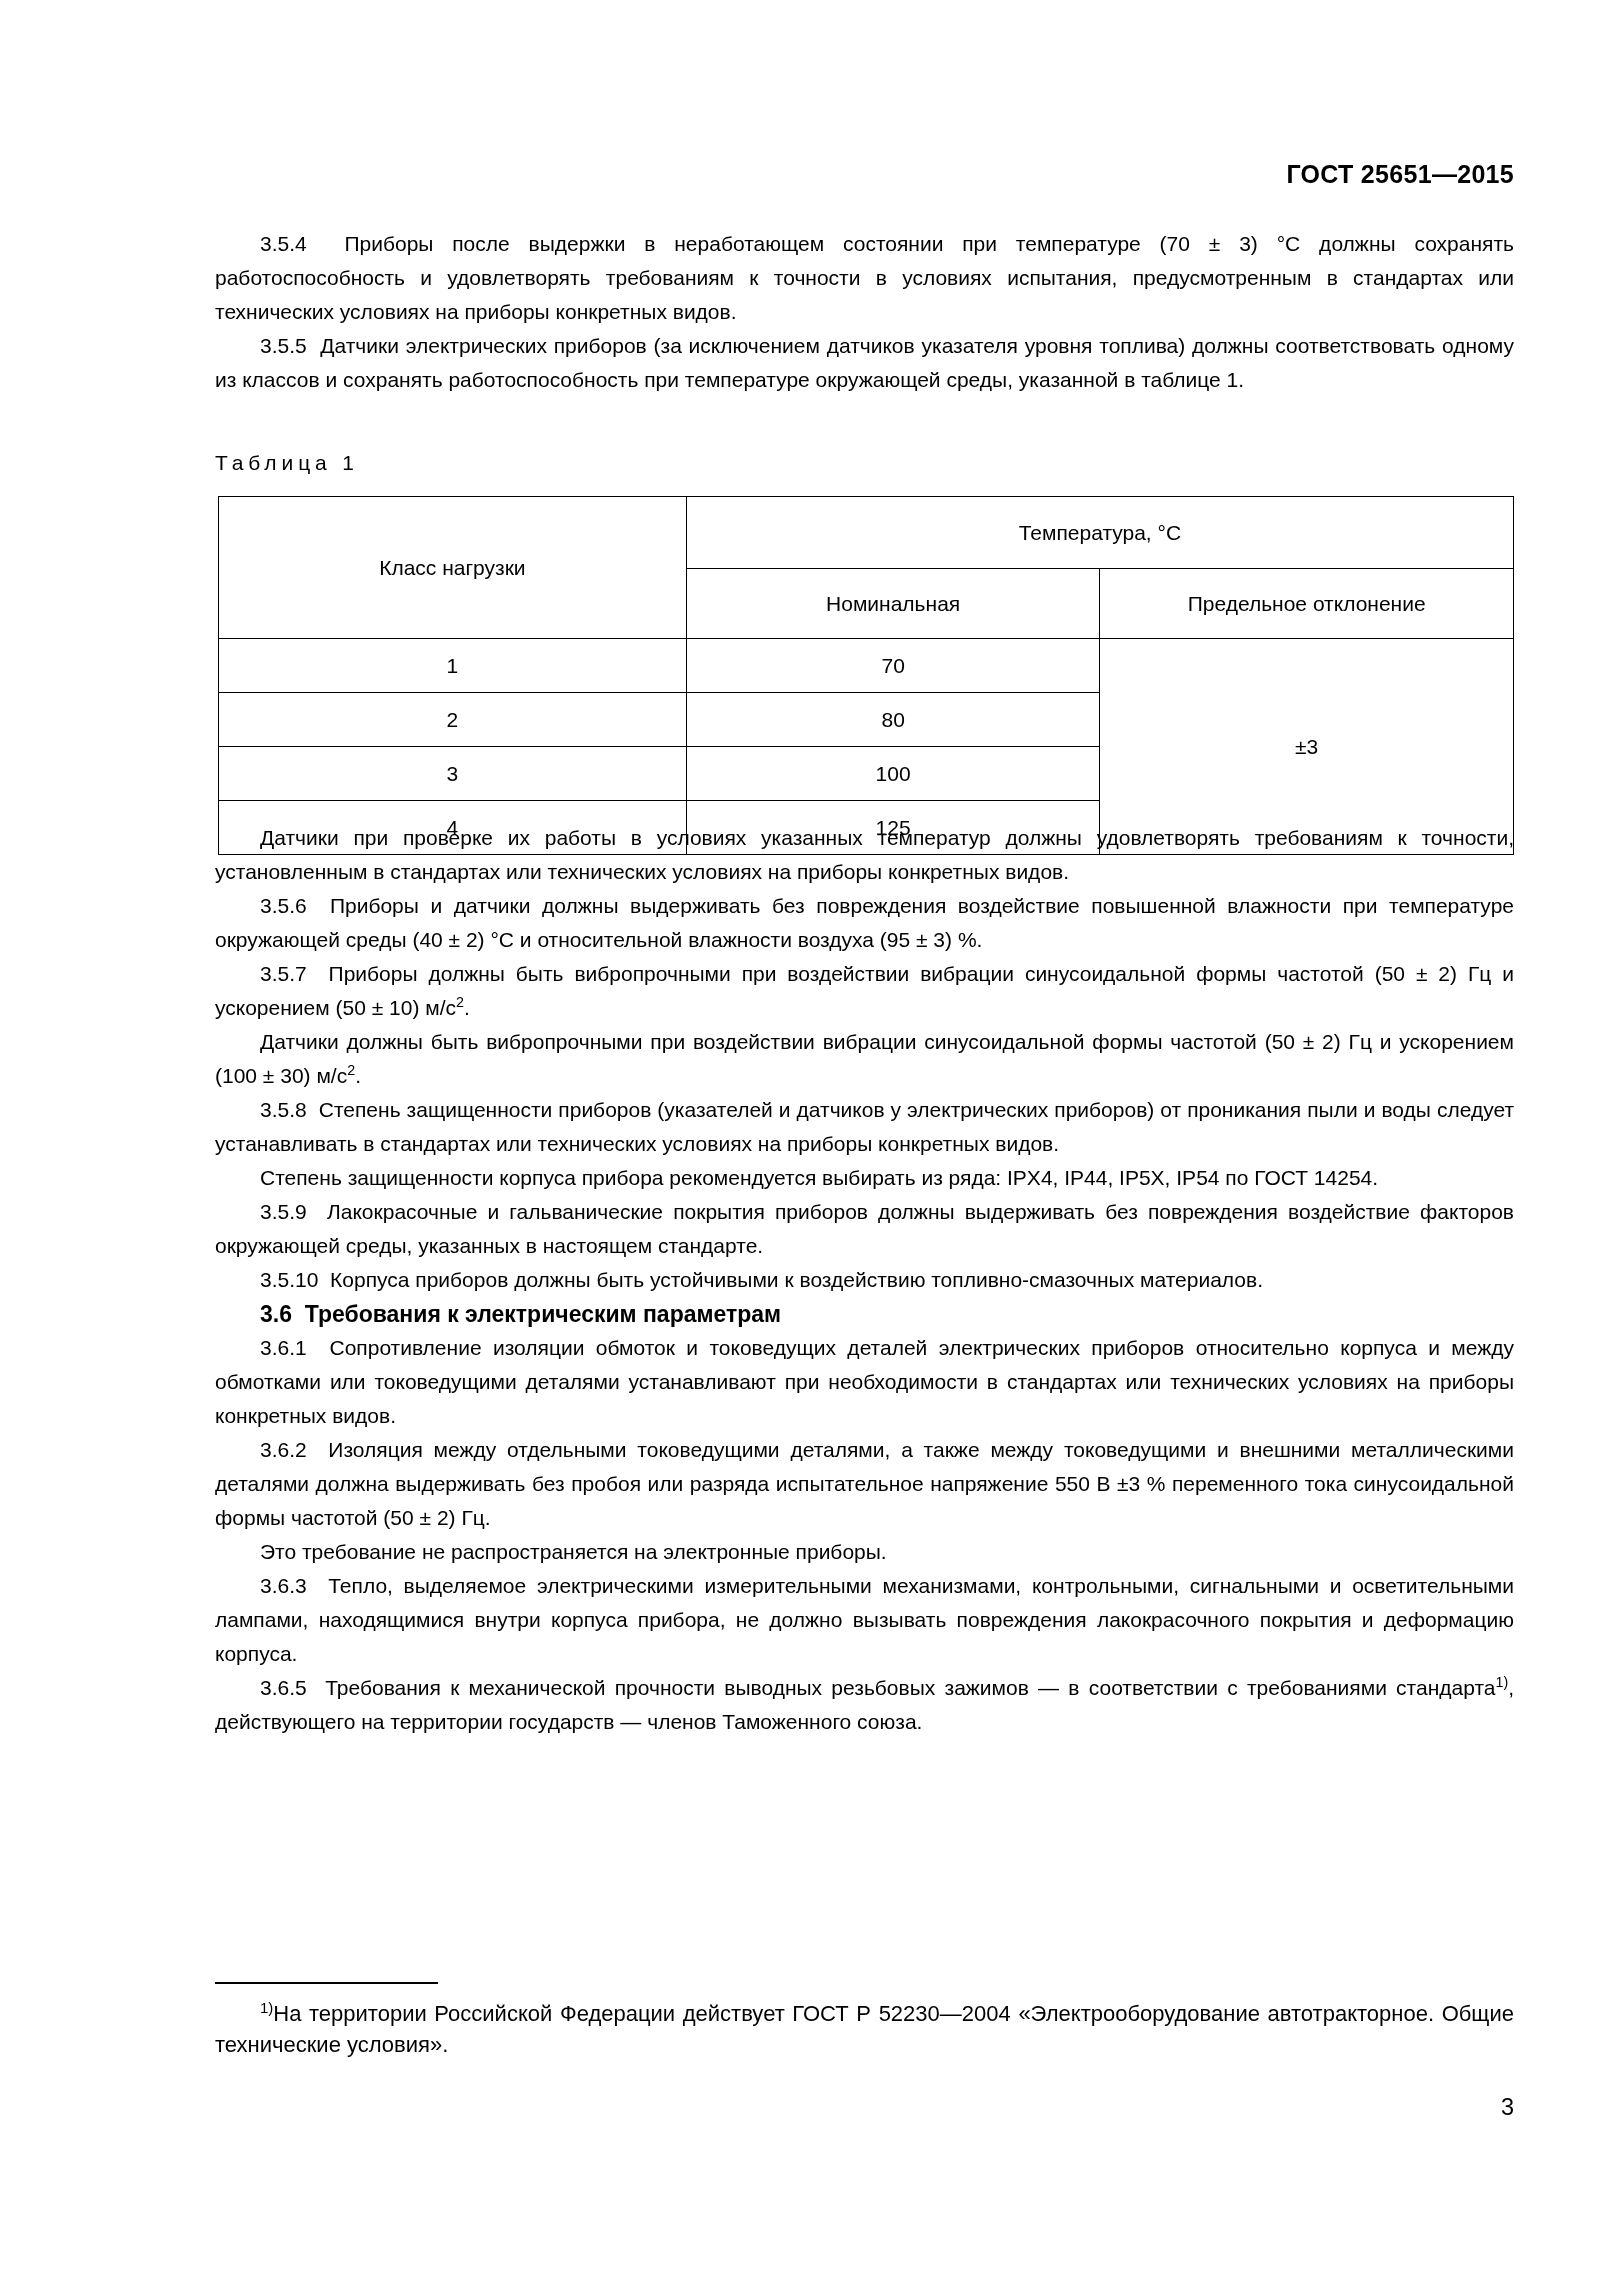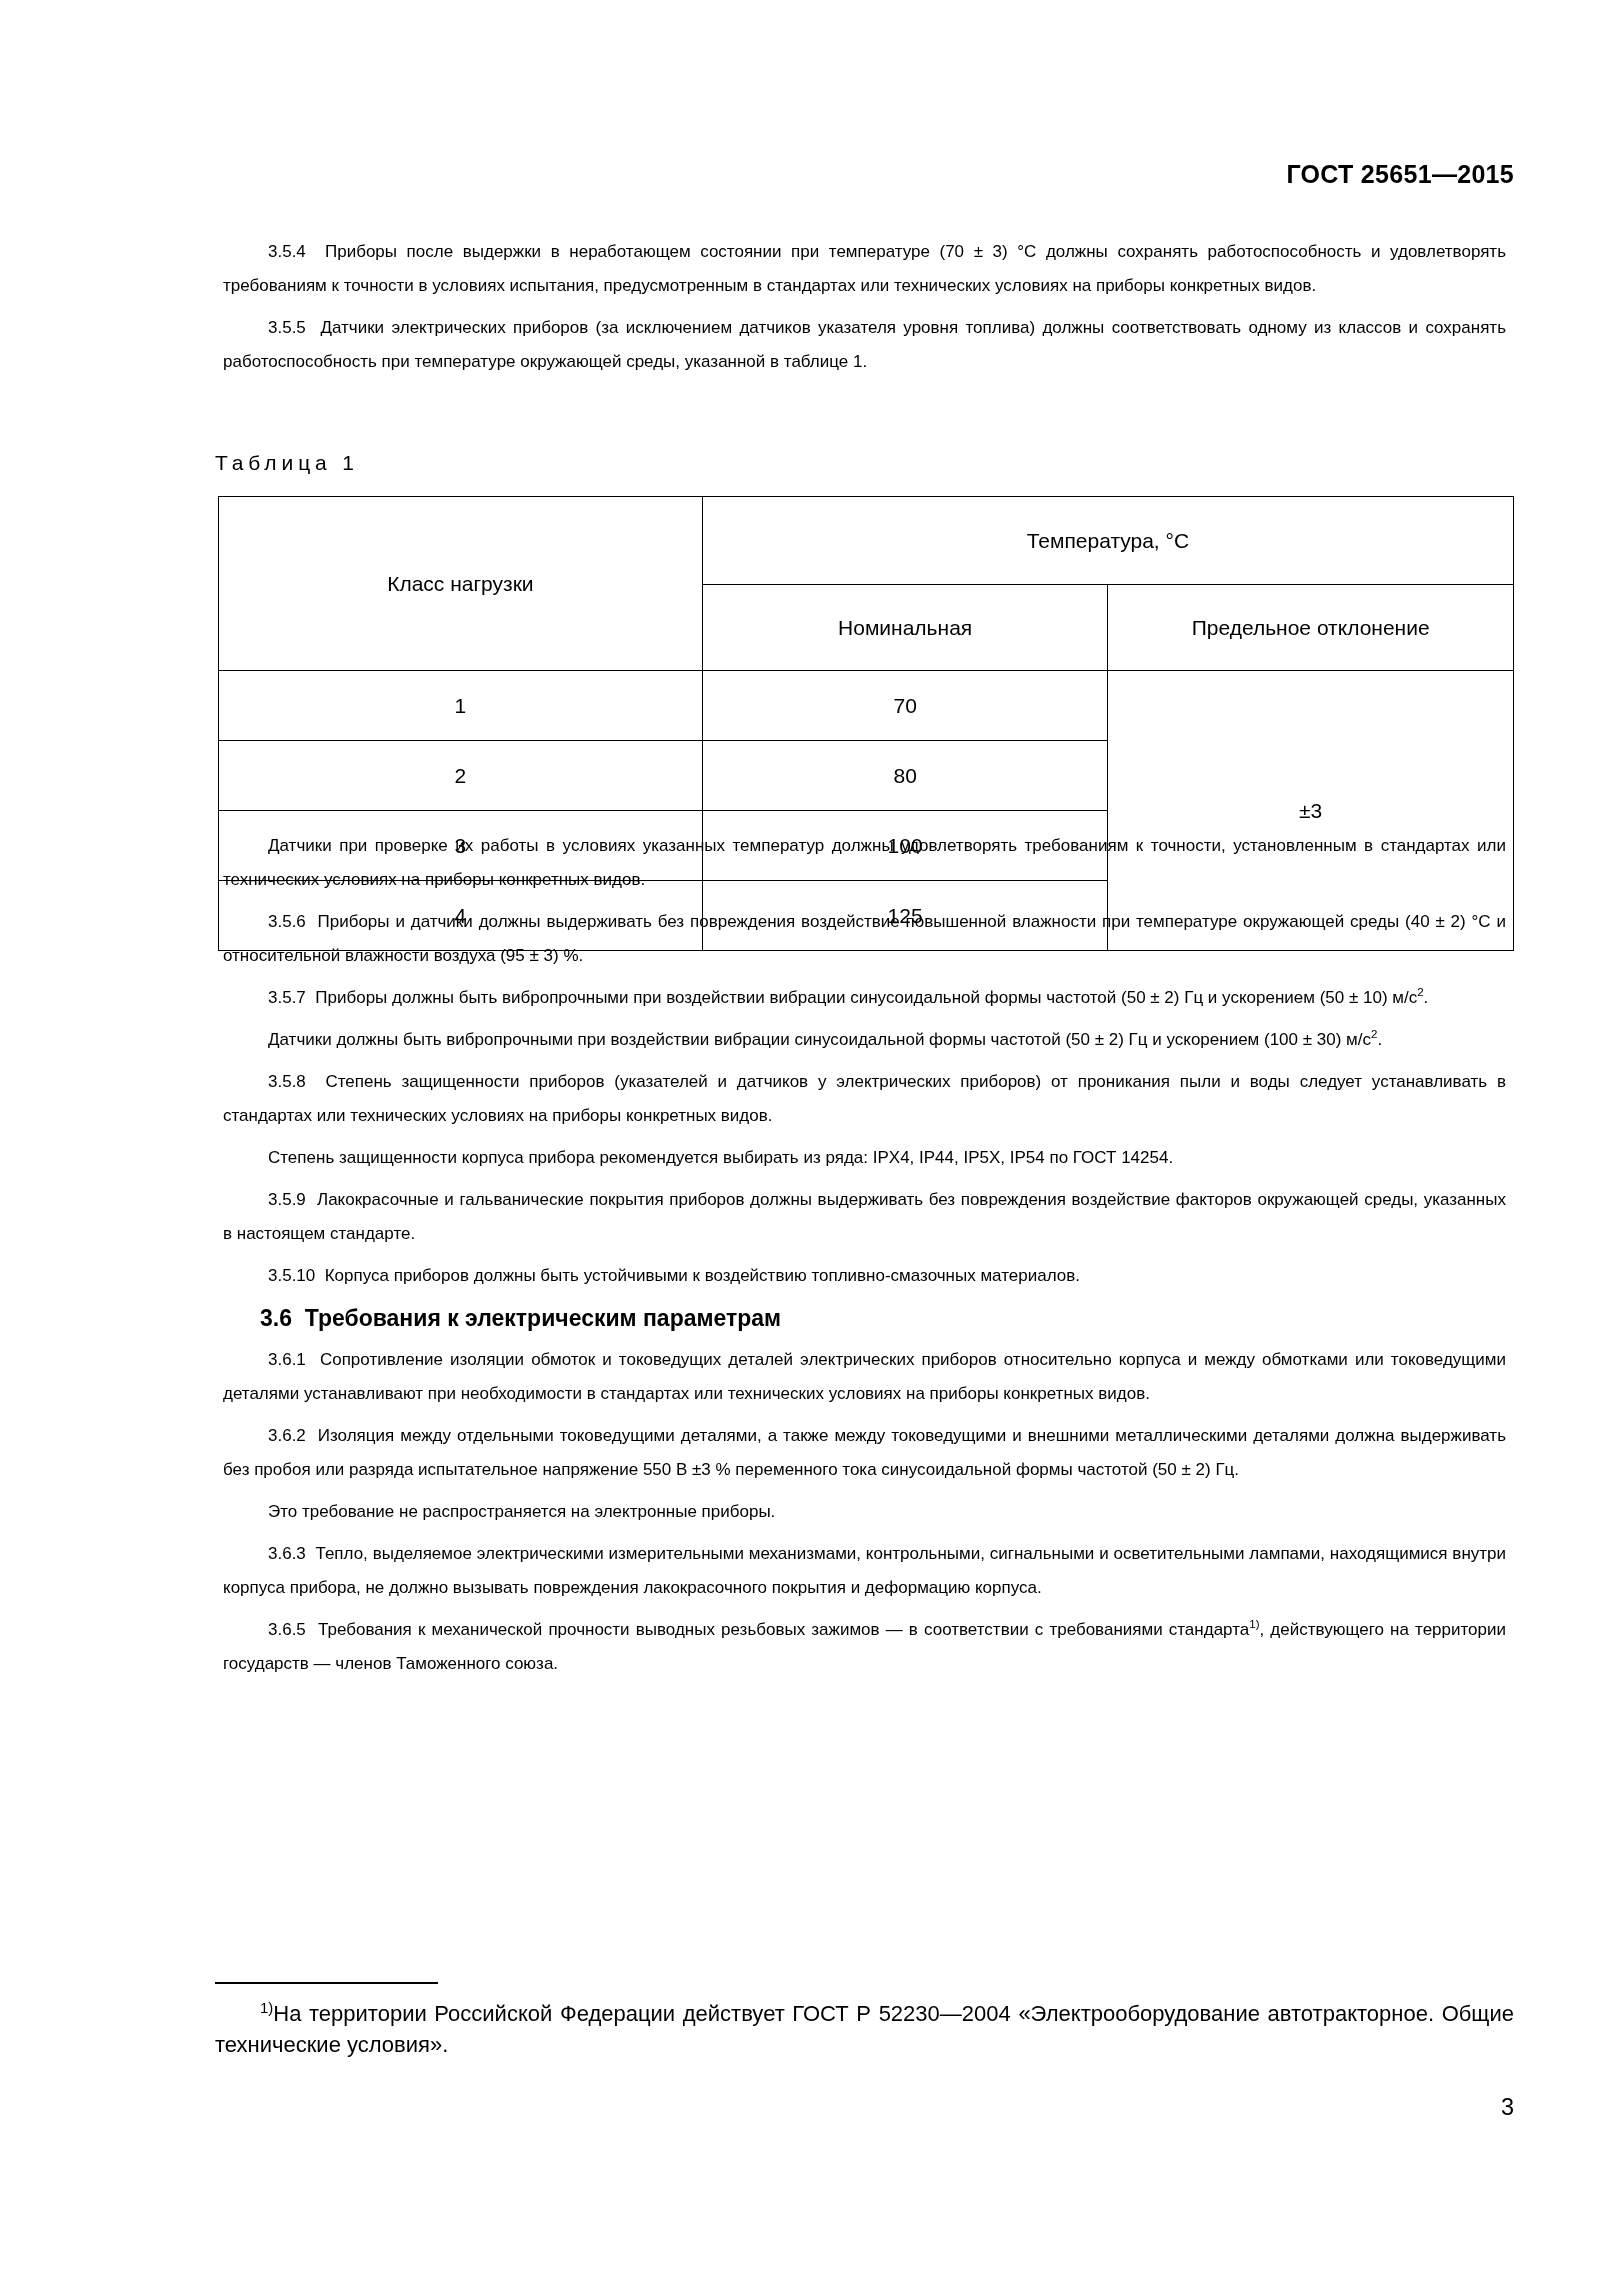--- a/index.html
+++ b/index.html
@@ -39,22 +39,22 @@
   }
 
   
   .body-block {
     position: absolute;
     top: 227px;
     left: 0;
     width: 1299px;
   }
   p.para {
-    margin: 8px;
-    font-size: 17px;
+    margin: 0;
+    font-size: 21px;
     line-height: 34px;
     text-align: justify;
     text-justify: inter-word;
     text-indent: 45px;
     hyphens: manual;
   }
   p.para .num { white-space: nowrap; }
   p.para .num::after { content: "\00a0\00a0"; }
 
   h3.section-heading {
@@ -87,21 +87,21 @@
   table.data-table {
     border-collapse: collapse;
     width: 100%;
     font-size: 21px;
     table-layout: fixed;
   }
   table.data-table td {
     border: 1.6px solid #000;
     text-align: center;
     vertical-align: middle;
-    padding: 16px;
+    padding: 8px;
   }
   table.data-table td.classcell { width: 451px; }
   table.data-table td.nomcell   { width: 443px; margin-left: 16px; }
   .h-row-top td    { height: 55px; }
   .h-row-bot td    { height: 53px; }
   td.thick-bottom  { border-bottom-width: 3.3px; }
   .b-row td        { height: 37px; }
 
   
   .footnote {

